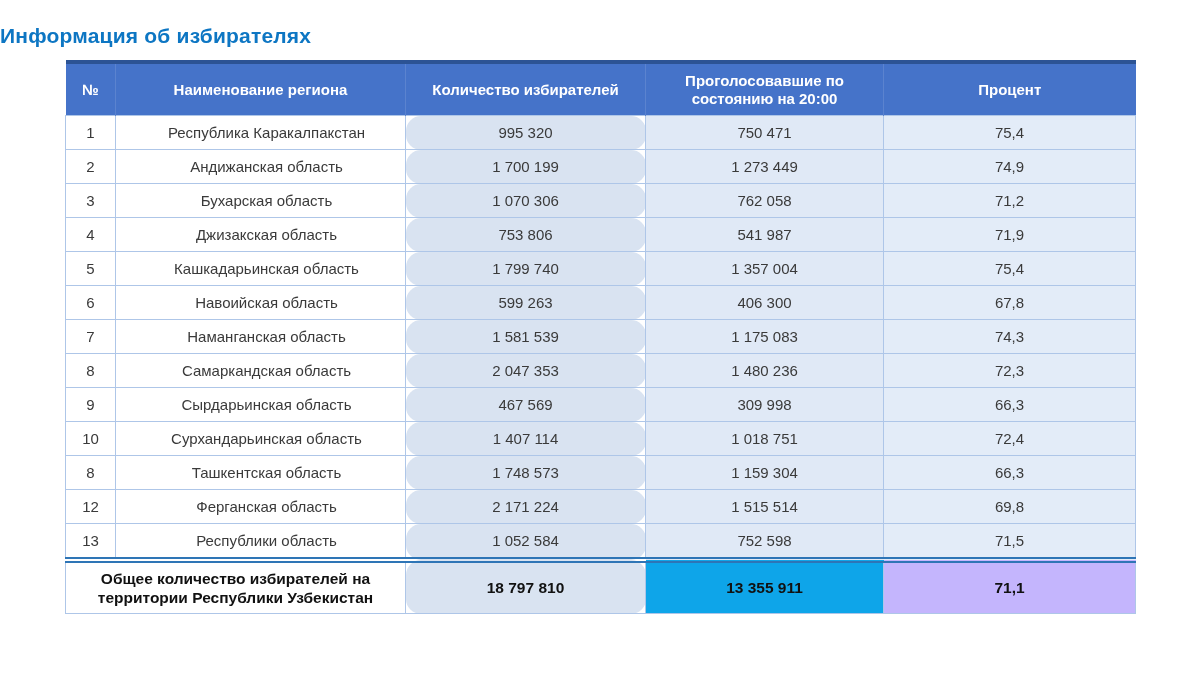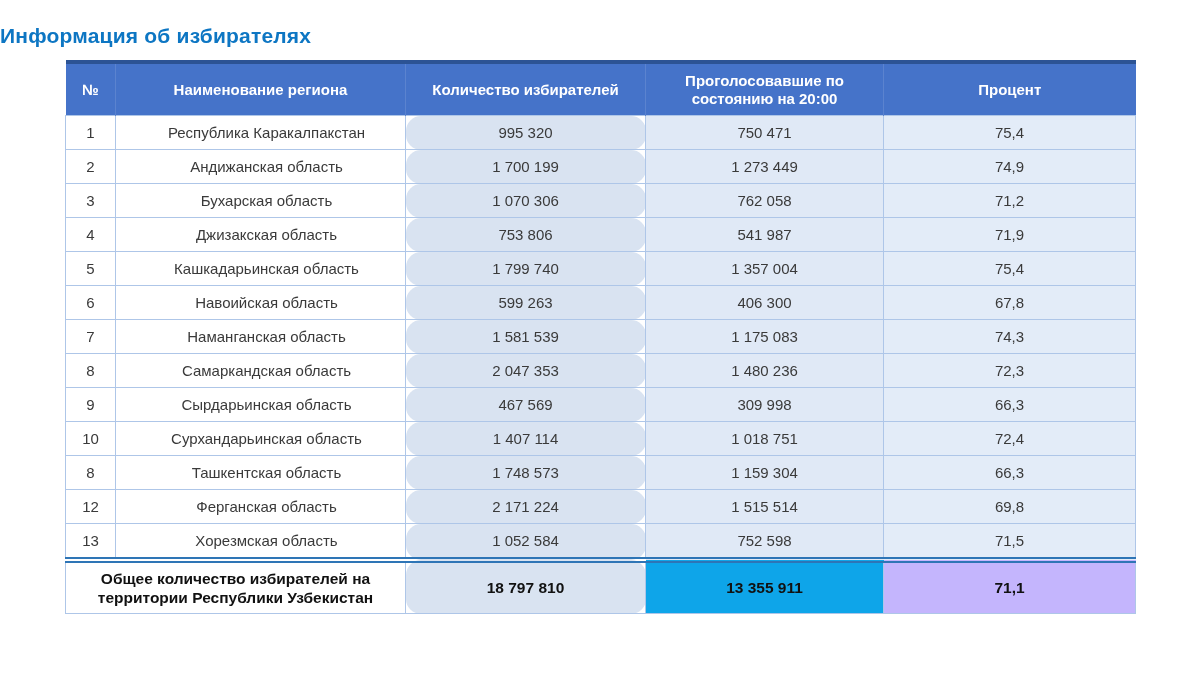--- a/index.html
+++ b/index.html
@@ -181,21 +181,21 @@
           </tr>
           <tr>
             <td class="cell-num">12</td>
             <td class="cell-region">Ферганская область</td>
             <td class="cell-voters">2 171 224</td>
             <td class="cell-voted">1 515 514</td>
             <td class="cell-percent">69,8</td>
           </tr>
           <tr>
             <td class="cell-num">13</td>
-            <td class="cell-region">Хорезмская область</td>
+            <td class="cell-region">Республики область</td>
             <td class="cell-voters">1 052 584</td>
             <td class="cell-voted">752 598</td>
             <td class="cell-percent">71,5</td>
           </tr>
         </tbody>
       <tfoot>
         <tr>
           <td class="total-label" colspan="2">Общее количество избирателей на территории Республики Узбекистан</td>
           <td class="cell-voters">18 797 810</td>
           <td class="cell-voted">13 355 911</td>

